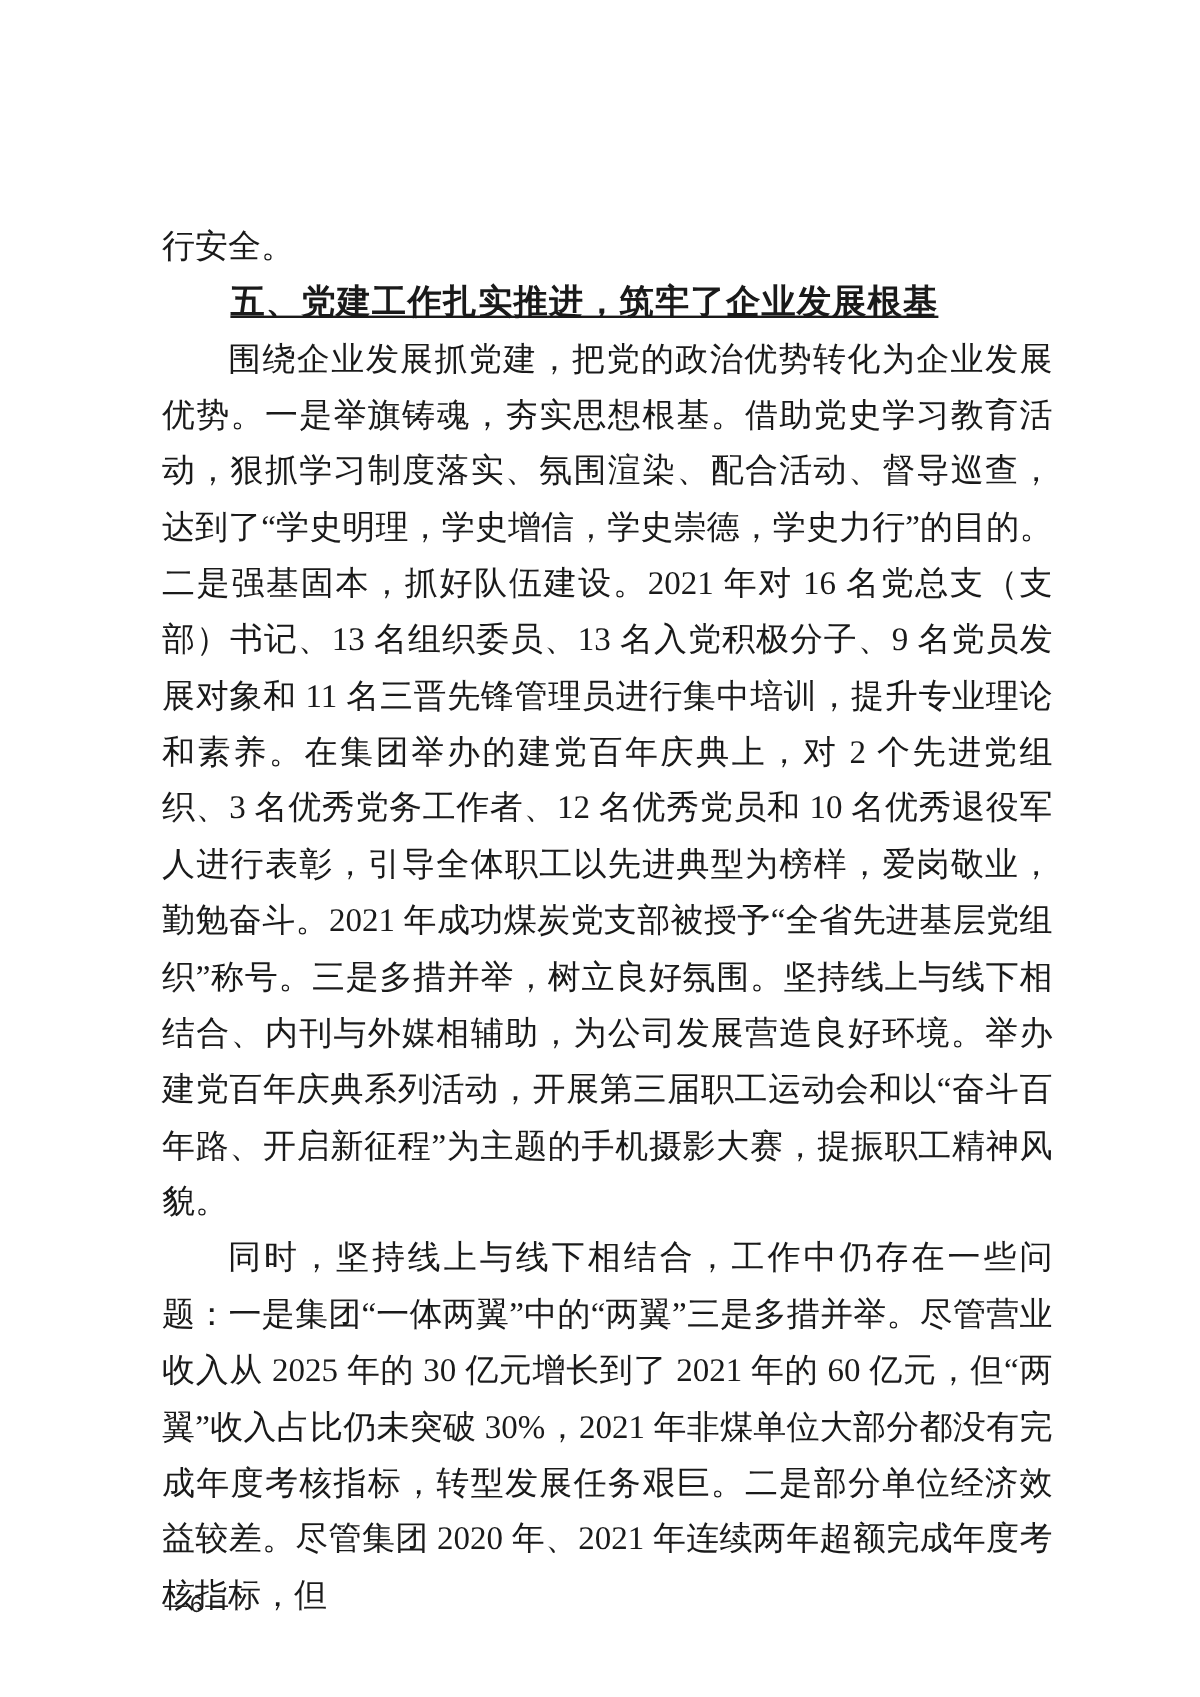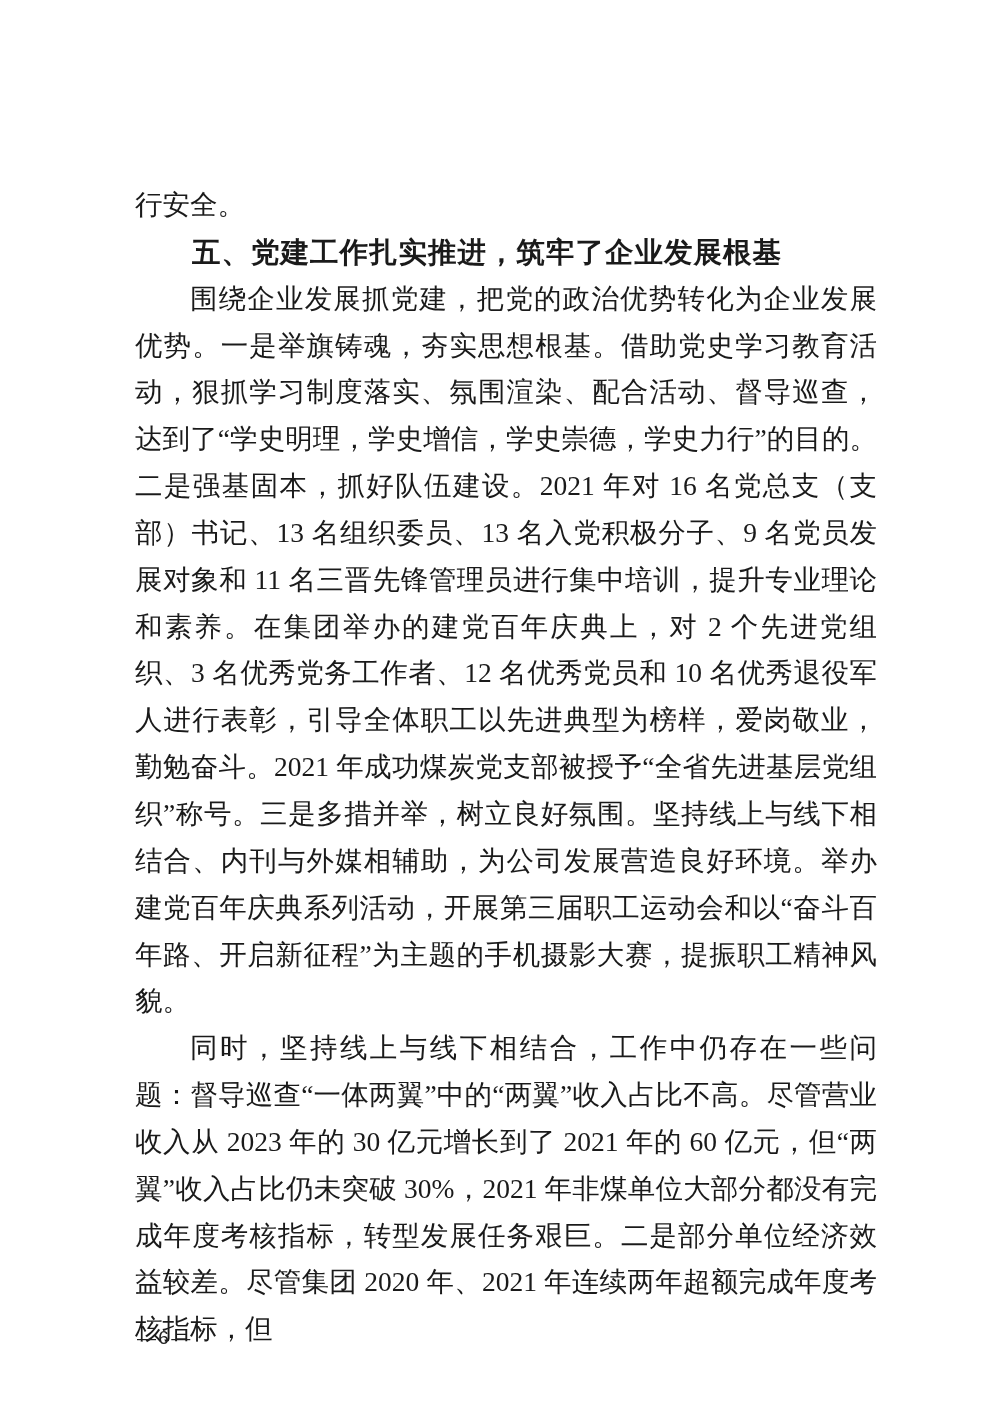--- a/index.html
+++ b/index.html
@@ -37,20 +37,21 @@
   }
   .heading {
     margin: 0;
     padding: 0;
     text-indent: 2em;
     text-align: left;
     font-size: 28.5px;
     font-weight: 700;
     font-family: "Liberation Sans", "DejaVu Sans", sans-serif;
     letter-spacing: 1px;
+    text-decoration: underline;
   }
   .bold-run {
     font-weight: 400;
   }
   .footer-page-number {
     position: absolute;
     left: 137px;
     top: 1327px;
     font-size: 19px;
     letter-spacing: 0.12em;
@@ -60,17 +61,17 @@
 </style>
 </head>
 <body>
 
 <div class="page">
   <div class="text-block">
     <p class="para continuation">行安全。</p>
     <h2 class="heading">五、党建工作扎实推进，筑牢了企业发展根基</h2>
     <div>
         <p class="para"><span>围绕企业发展抓党建，把党的政治优势转化为企业发展优势。</span><span class="bold-run">一是举旗铸魂，夯实思想根基。</span><span>借助党史学习教育活动，狠抓学习制度落实、氛围渲染、配合活动、督导巡查，达到了“学史明理，学史增信，学史崇德，学史力行”的目的。</span><span class="bold-run">二是强基固本，抓好队伍建设。</span><span>2021 年对 16 名党总支（支部）书记、13 名组织委员、13 名入党积极分子、9 名党员发展对象和 11 名三晋先锋管理员进行集中培训，提升专业理论和素养。在集团举办的建党百年庆典上，对 2 个先进党组织、3 名优秀党务工作者、12 名优秀党员和 10 名优秀退役军人进行表彰，引导全体职工以先进典型为榜样，爱岗敬业，勤勉奋斗。2021 年成功煤炭党支部被授予“全省先进基层党组织”称号。</span><span class="bold-run">三是多措并举，树立良好氛围。</span><span>坚持线上与线下相结合、内刊与外媒相辅助，为公司发展营造良好环境。举办建党百年庆典系列活动，开展第三届职工运动会和以“奋斗百年路、开启新征程”为主题的手机摄影大赛，提振职工精神风貌。</span></p>
-        <p class="para"><span>同时，坚持线上与线下相结合，工作中仍存在一些问题：</span><span class="bold-run">督导巡查“一体两翼”中的“两翼”收入占比不高。</span><span>尽管营业收入从 2023 年的 30 亿元增长到了 2021 年的 60 亿元，但“两翼”收入占比仍未突破 30%，2021 年非煤单位大部分都没有完成年度考核指标，转型发展任务艰巨。</span><span class="bold-run">二是部分单位经济效益较差。</span><span>尽管集团 2020 年、2021 年连续两年超额完成年度考核指标，但</span></p>
+        <p class="para"><span>同时，坚持线上与线下相结合，工作中仍存在一些问题：</span><span class="bold-run">一是集团“一体两翼”中的“两翼”三是多措并举。</span><span>尽管营业收入从 2025 年的 30 亿元增长到了 2021 年的 60 亿元，但“两翼”收入占比仍未突破 30%，2021 年非煤单位大部分都没有完成年度考核指标，转型发展任务艰巨。</span><span class="bold-run">二是部分单位经济效益较差。</span><span>尽管集团 2020 年、2021 年连续两年超额完成年度考核指标，但</span></p>
       </div>
   </div>
   <div class="footer-page-number">—6—</div>
 </div>
 
 </body></html>

